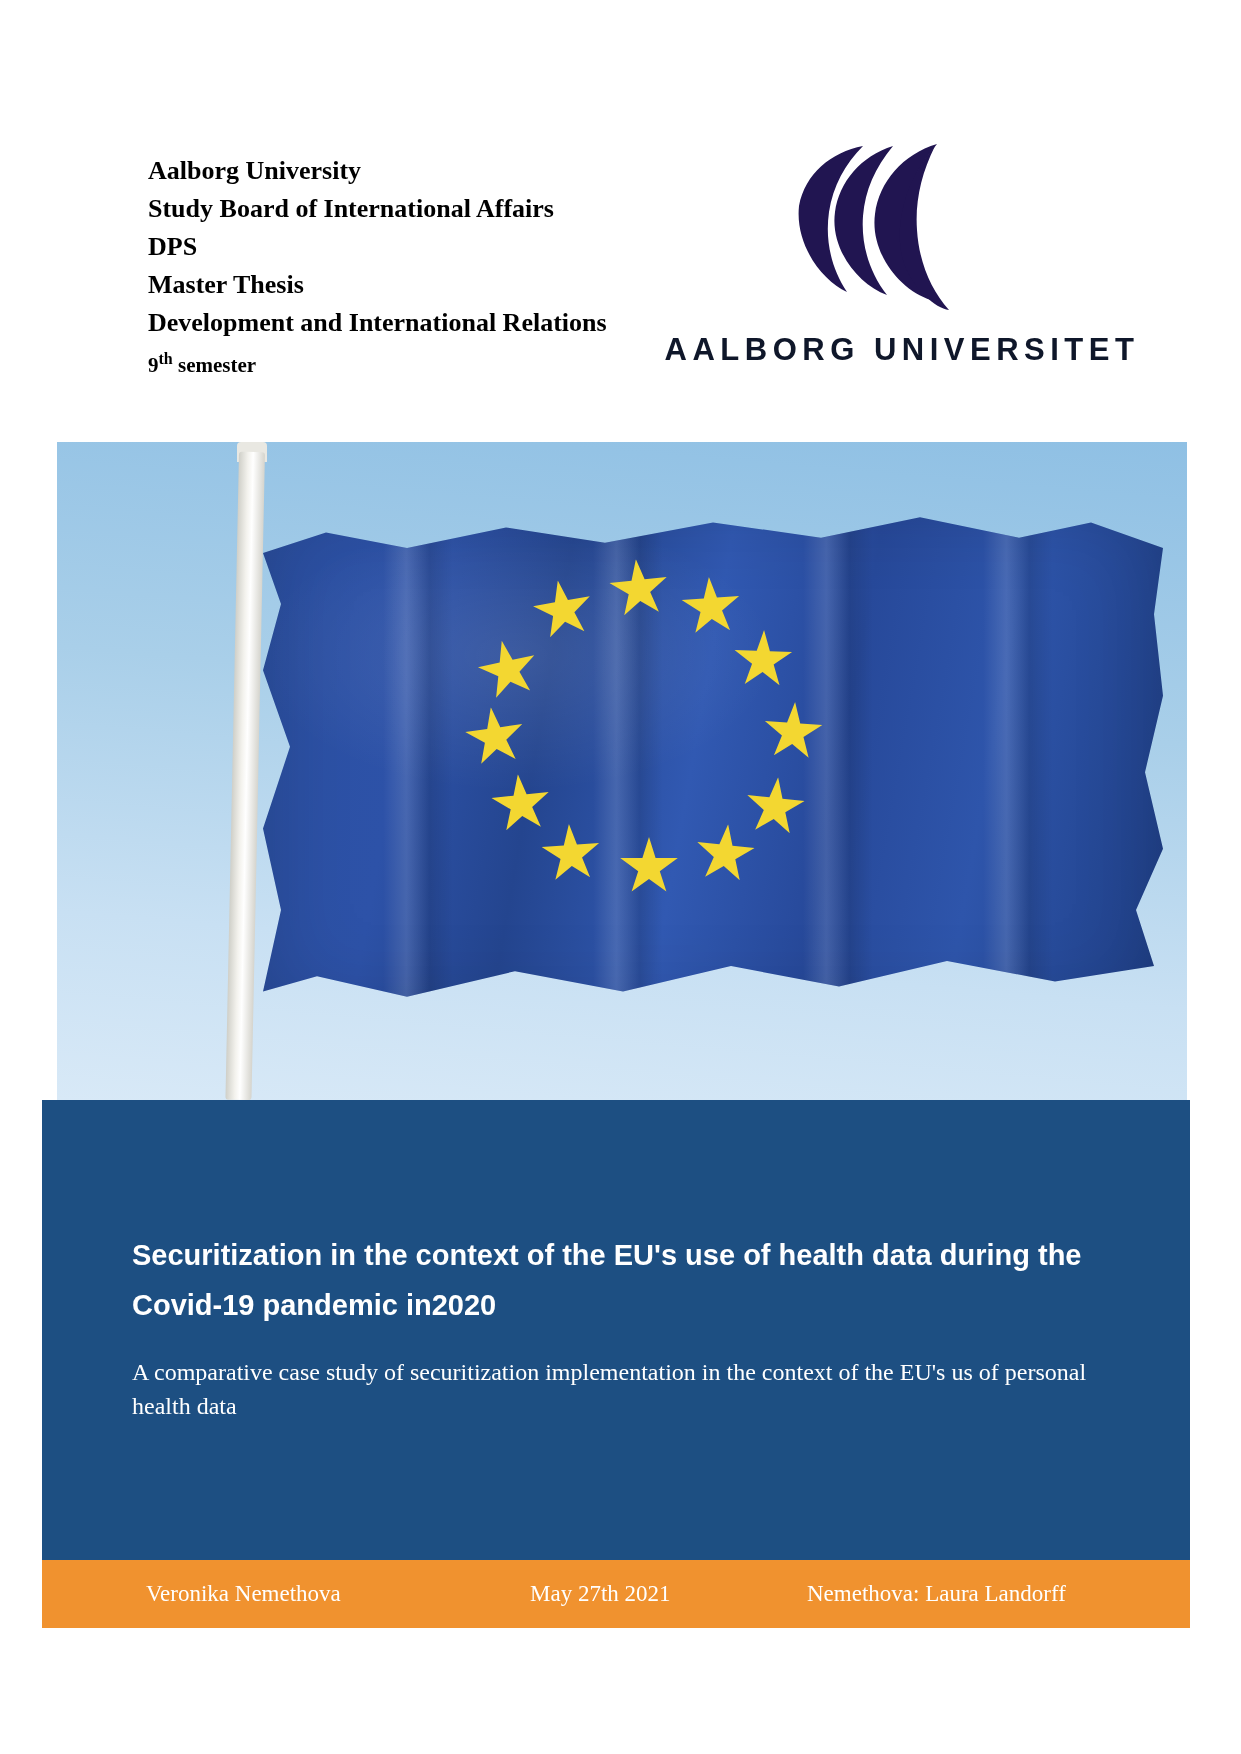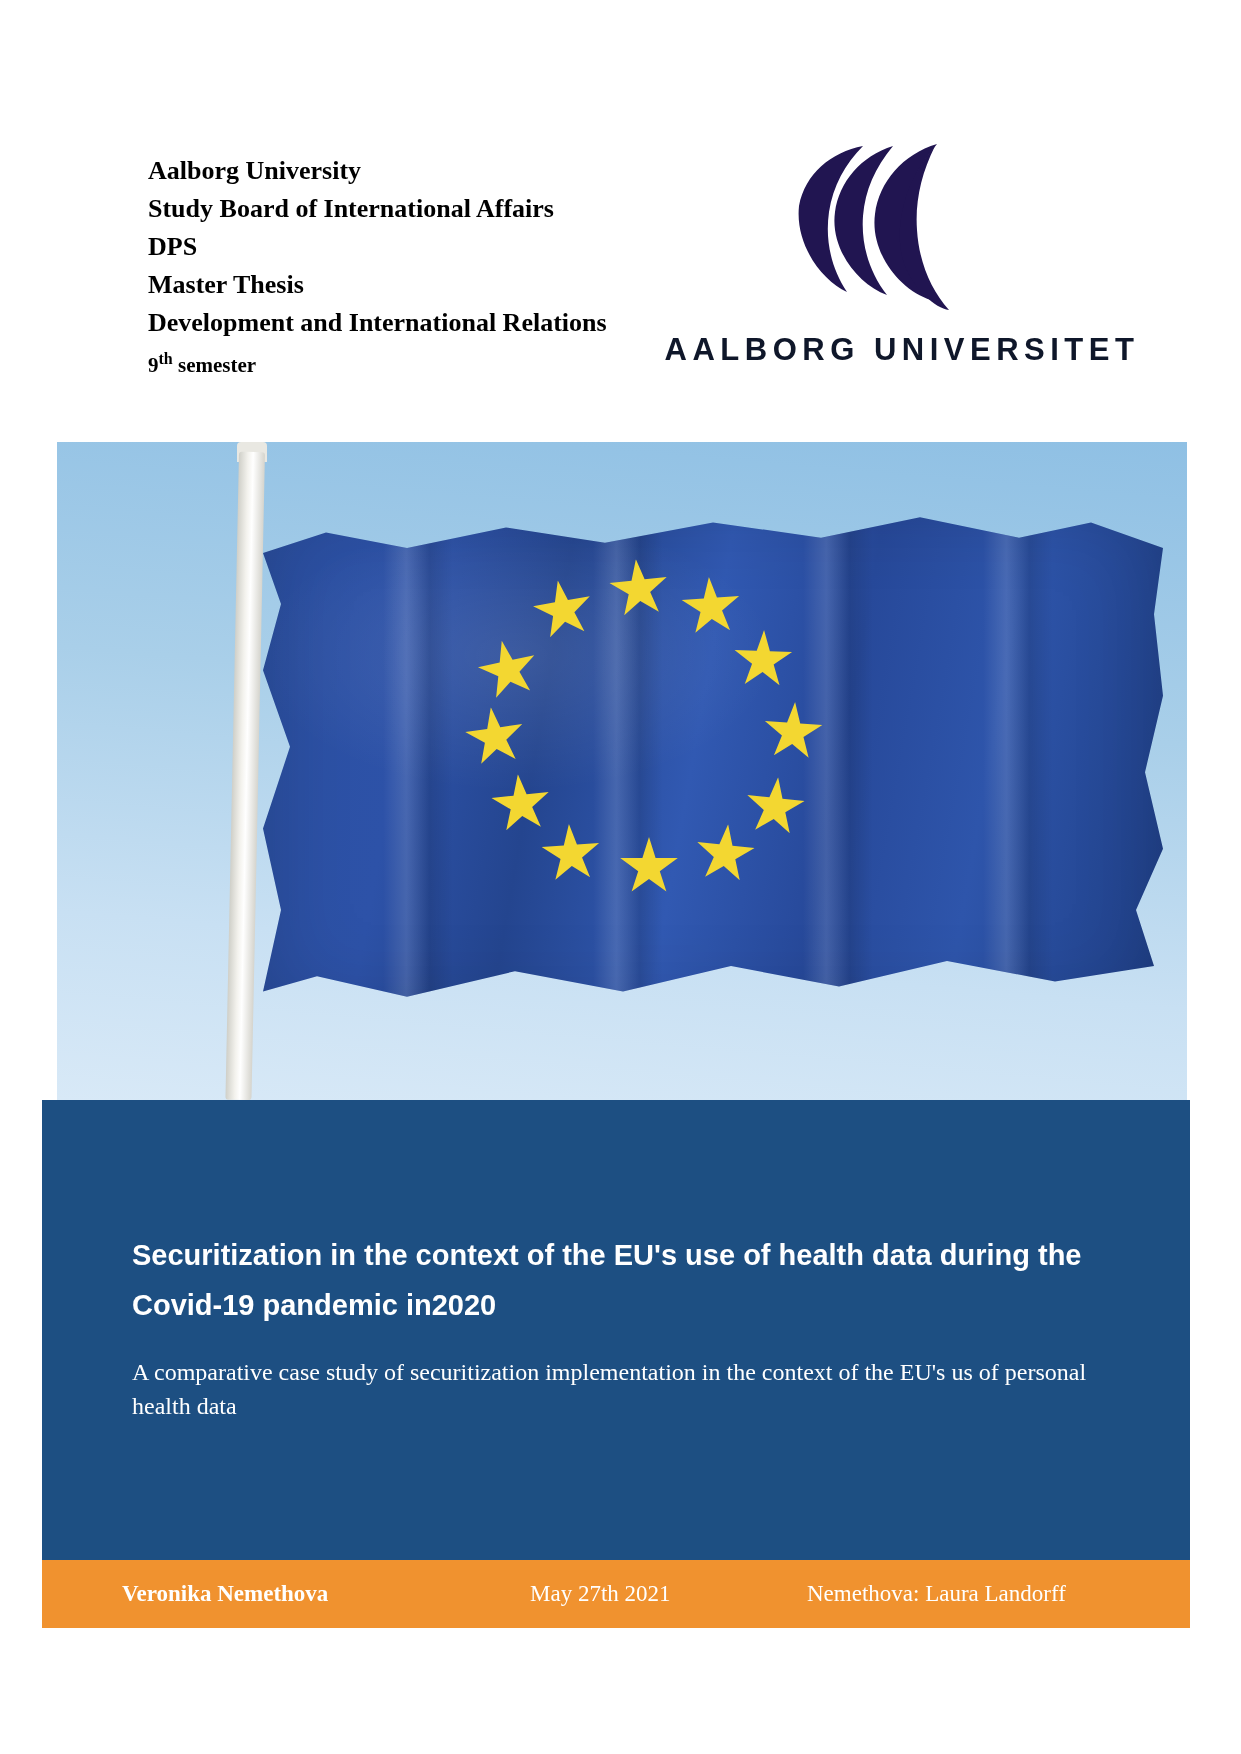--- a/index.html
+++ b/index.html
@@ -202,21 +202,21 @@
     background: #f0922f;
     color: #ffffff;
   }
   .footer-band .fitem {
     position: absolute;
     top: 21px;
     font-family: "Liberation Serif", serif;
     font-size: 23px;
     white-space: nowrap;
   }
-  .f-author { left: 80px; font-weight: bold; }
+  .f-author { left: 104px; }
   .f-date   { left: 488px; }
   .f-sup    { left: 765px; }
 </style>
 </head>
 <body>
 
 <div class="page">
 
   <div class="header">
 

